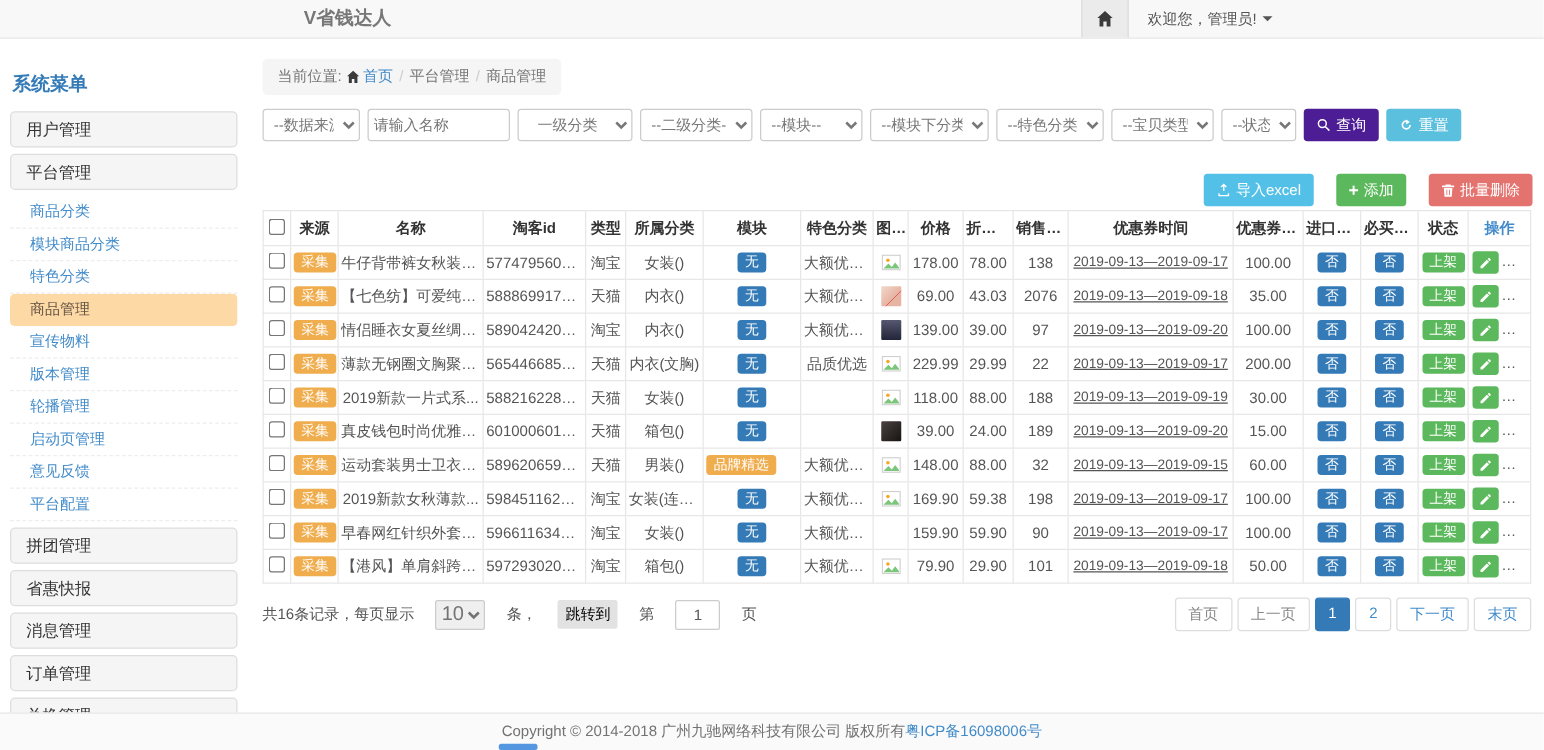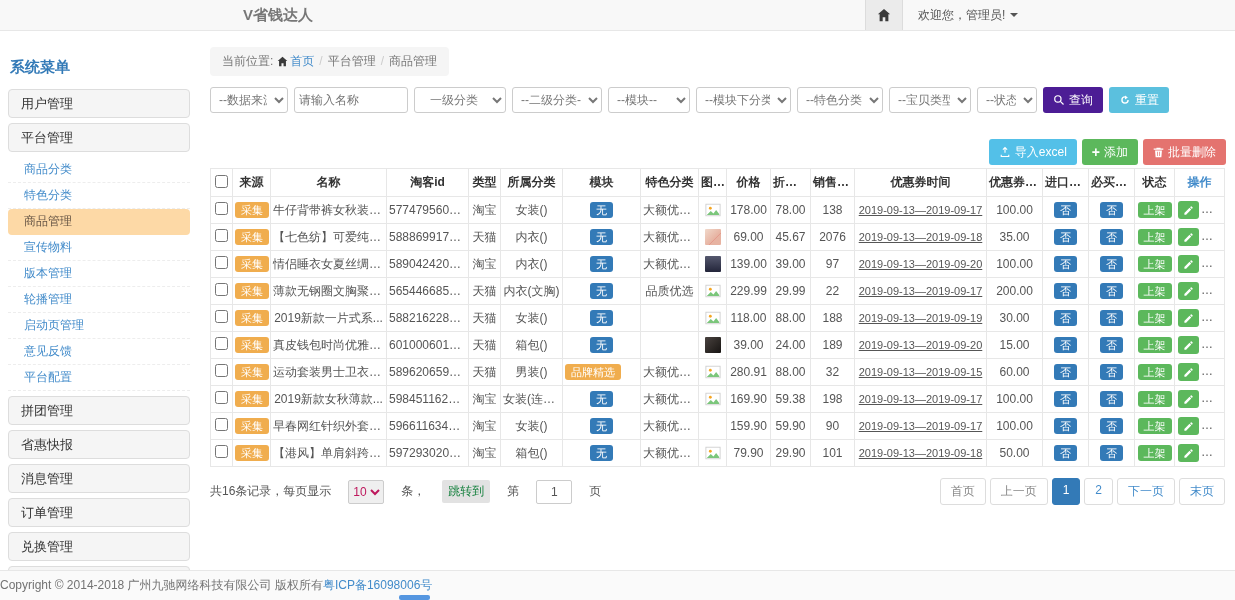--- a/index.html
+++ b/index.html
@@ -46,21 +46,21 @@
   .filter-row > :nth-child(9){ width:60px; }
 
   .btn { display:inline-flex; align-items:center; justify-content:center; gap:4px; border:none; border-radius:3px; color:#fff; font-size:12px; height:26px; padding:0 10px; cursor:pointer; white-space:nowrap; }
   .btn-search { background:#4c1d95; }
   .btn-reset  { background:#5bc0de; }
   .btn-import { background:#53c0e8; }
   .btn-add    { background:#5cb85c; }
   .btn-batch  { background:#e4736f; }
   .plus-glyph { font-size:14px; font-weight:bold; line-height:1; }
 
-  .toolbar { display:flex; justify-content:flex-end; gap:5px; margin-top:26px; margin-bottom:3px; }
+  .toolbar { display:flex; justify-content:flex-end; gap:18px; margin-top:26px; margin-bottom:3px; }
 
   table { width:1015px; border-collapse:collapse; table-layout:fixed; }
   th, td { border:1px solid #e7e7e7; font-size:12px; text-align:center; padding:4px 2px; color:#555; overflow:hidden; white-space:nowrap; text-overflow:ellipsis; }
   th { color:#333; font-weight:bold; background:#fff; padding:5px 2px; }
   th.op-col { color:#428bca; }
   td.sm { font-size:11px;text-decoration:underline; }
   .c1{width:22px}.c2{width:38px}.c3{width:116px}.c4{width:82px}.c5{width:32px}.c6{width:62px}.c7{width:78px}.c8{width:58px}.c9{width:28px}.c10{width:44px}.c11{width:40px}.c12{width:44px}.c13{width:132px}.c14{width:56px}.c15{width:46px}.c16{width:46px}.c17{width:40px}.c18{width:50px}
 
   .badge { display:inline-block; border-radius:3px; color:#fff; font-size:11px; padding:1px 6px; line-height:14px; cursor:pointer; }
   .badge.orange { background:#f0ad4e; }
@@ -72,29 +72,29 @@
   .thumb.photo1 { background:linear-gradient(135deg,#f1d9cb,#e7b3a2 60%,#d9534f 61%,#e7b3a2 63%); }
   .thumb.photo2 { background:linear-gradient(180deg,#55586e,#23253a); }
   .thumb.photo3 { background:linear-gradient(135deg,#4a4340,#171412); }
 
   .op-btn { display:inline-flex; width:21px; height:18px; border-radius:3px; align-items:center; justify-content:center; border:none; cursor:pointer; margin:0 1px; vertical-align:middle; }
   .op-edit { background:#5cb85c; }
   .op-del  { background:#d9534f; }
 
   .pager-row { display:flex; justify-content:space-between; align-items:center; margin-top:11px; font-size:12px; color:#555; width:1015px; }
   .pager-left { display:flex; align-items:center; gap:17px; }
-  .per-page { height:24px; border:1px solid #ccc; border-radius:2px; font-size:12px; color:#be185d; }
-  .jump-chip { background:#e2e2e2; padding:3px 6px; border-radius:2px; color:#15803d; cursor:pointer; }
+  .per-page { height:24px; border:1px solid #ccc; border-radius:2px; font-size:16px; color:#737373; }
+  .jump-chip { background:#e2e2e2; padding:3px 6px; border-radius:2px; color:#000000; cursor:pointer; }
   .page-input { width:36px; height:24px; border:1px solid #ccc; border-radius:2px; text-align:center; font-size:12px; color:#555; outline:none; }
   .pages { display:flex; gap:4px; }
   .page-box { padding:4px 10px; border:1px solid #ddd; border-radius:3px; background:#fff; color:#428bca; cursor:pointer; font-size:12px; }
   .page-box.muted { color:#888; }
   .page-box.active { background:#337ab7; border-color:#337ab7; color:#fff; }
 
-  footer { position:absolute; bottom:0; left:0; right:0; height:30px; background:#fafafa; border-top:1px solid #e7e7e7; text-align:left; line-height:29px; font-size:12px; color:#737373; z-index:3; }
+  footer { position:absolute; bottom:0; left:0; right:0; height:30px; background:#fafafa; border-top:1px solid #e7e7e7; text-align:center; line-height:29px; font-size:12px; color:#737373; z-index:3; }
   footer a { color:#428bca; }
   .scroll-thumb { position:absolute; bottom:0; left:399px; width:31px; height:5px; background:#5596e0; border-radius:2px; z-index:4; }
 </style>
 </head>
 <body>
 
 <div class="topbar">
   <div class="app-title">V省钱达人</div>
   <div class="topbar-right">
     <div class="home-box">
@@ -109,20 +109,21 @@
   </div>
 </div>
 
 <aside class="sidebar">
   <div class="sidebar-title">系统菜单</div>
   <nav id="sidebar-nav">
       <div class="panel-item">用户管理</div>
       <div class="panel-item">平台管理</div>
       <div class="submenu">
         <div class="submenu-item">商品分类</div>
+        <div class="submenu-item">模块商品分类</div>
         <div class="submenu-item">特色分类</div>
         <div class="submenu-item active">商品管理</div>
         <div class="submenu-item">宣传物料</div>
         <div class="submenu-item">版本管理</div>
         <div class="submenu-item">轮播管理</div>
         <div class="submenu-item">启动页管理</div>
         <div class="submenu-item">意见反馈</div>
         <div class="submenu-item">平台配置</div>
       </div>
       <div class="panel-item">拼团管理</div>
@@ -266,21 +267,21 @@
           <td><input type="checkbox" style=""></td>
           <td><span class="badge orange">采集</span></td>
           <td>【七色纺】可爱纯棉家...</td>
           <td>588869917501</td>
           <td>天猫</td>
           <td>内衣()</td>
           <td><span class="badge blue">无</span></td>
           <td>大额优惠券</td>
           <td><span class="thumb photo1"></span></td>
           <td>69.00</td>
-          <td>45.67</td>
+          <td>43.03</td>
           <td>2076</td>
           <td class="sm">2019-09-13—2019-09-18</td>
           <td>35.00</td>
           <td><span class="badge blue">否</span></td>
           <td><span class="badge blue">否</span></td>
           <td><span class="badge green">上架</span></td>
           <td><button class="op-btn op-edit">
               <svg width="11" height="11" viewBox="0 0 16 16">
                 <path d="M2 11.5V14h2.5L12 6.5 9.5 4 2 11.5zM13.8 4.7a.9.9 0 0 0 0-1.3l-1.2-1.2a.9.9 0 0 0-1.3 0l-1 1 2.5 2.5 1-1z" fill="#fff"></path>
               </svg>
@@ -417,21 +418,21 @@
           <td>589620659791</td>
           <td>天猫</td>
           <td>男装()</td>
           <td><span class="badge orange">品牌精选</span><span class="module-text">爱上运动</span></td>
           <td>大额优惠券</td>
           <td><svg class="thumb" width="16" height="16" viewBox="0 0 18 18">
               <rect x="1" y="2.5" width="16" height="13" fill="#fff" stroke="#cfcfcf"></rect>
               <circle cx="6" cy="7" r="1.6" fill="#f5a623"></circle>
               <path d="M2 14.5l4.5-4.5 3 3 3-4 3.5 4.5v1H2z" fill="#7bc67b"></path>
             </svg></td>
-          <td>280.91</td>
+          <td>148.00</td>
           <td>88.00</td>
           <td>32</td>
           <td class="sm">2019-09-13—2019-09-15</td>
           <td>60.00</td>
           <td><span class="badge blue">否</span></td>
           <td><span class="badge blue">否</span></td>
           <td><span class="badge green">上架</span></td>
           <td><button class="op-btn op-edit">
               <svg width="11" height="11" viewBox="0 0 16 16">
                 <path d="M2 11.5V14h2.5L12 6.5 9.5 4 2 11.5zM13.8 4.7a.9.9 0 0 0 0-1.3l-1.2-1.2a.9.9 0 0 0-1.3 0l-1 1 2.5 2.5 1-1z" fill="#fff"></path>

